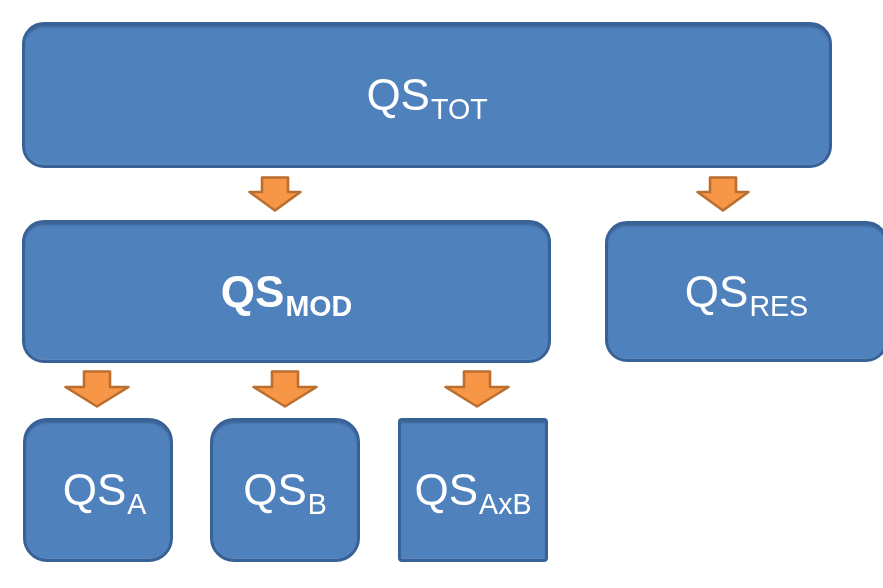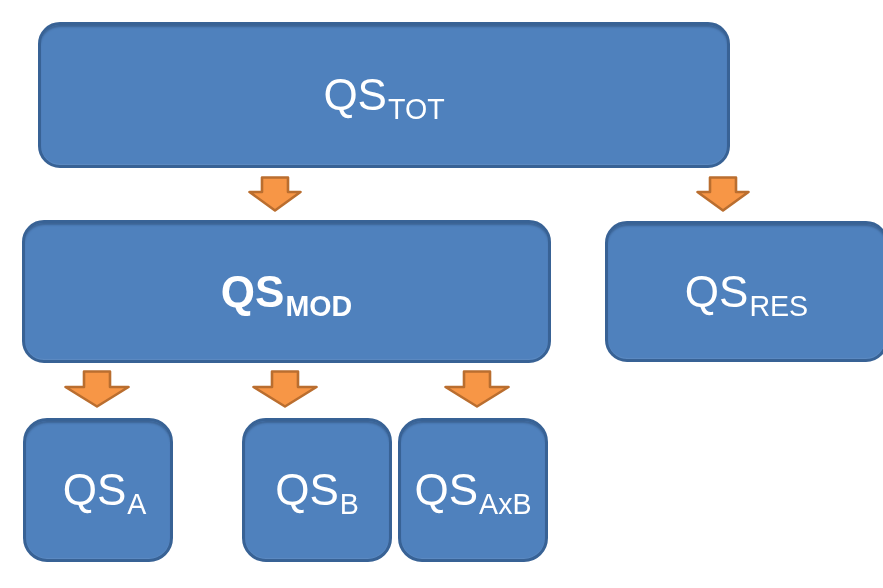--- a/index.html
+++ b/index.html
@@ -29,26 +29,26 @@
     border: 3px solid var(--box-border);
     border-radius: 22px;
     box-sizing: border-box;
     display: flex;
     align-items: center;
     justify-content: center;
     color: var(--text);
     box-shadow: inset 0 3px 2px -1px rgba(25, 45, 75, 0.35),
                 inset 0 -1px 1px rgba(255, 255, 255, 0.08);
   }
-  .node-tot  { left: 22px;  top: 22px;  width: 692px; height: 146px; margin-left: 16px; }
+  .node-tot  { left: 22px;  top: 22px;  width: 810px; height: 146px; }
   .node-mod  { left: 22px;  top: 220px; width: 529px; height: 143px; font-weight: bold; }
   .node-res  { left: 577px; top: 221px; width: 283px; height: 141px; margin-left: 28px; }
   .node-a    { left: 23px;  top: 418px; width: 150px; height: 144px; border-radius: 24px; padding-left: 13px; }
-  .node-b    { left: 210px; top: 418px; width: 150px; height: 144px; border-radius: 24px; margin-left: 32px; }
-  .node-axb  { left: 398px; top: 418px; width: 150px; height: 144px; border-radius: 24px; }
+  .node-b    { left: 210px; top: 418px; width: 150px; height: 144px; border-radius: 24px; }
+  .node-axb  { left: 398px; top: 418px; width: 150px; height: 144px; border-radius: 4px; }
 
   .label {
     font-size: 44px;
     line-height: 1;
     white-space: nowrap;
     letter-spacing: 0px;
   }
   .label .sub {
     font-size: 0.65em;
     position: relative;

